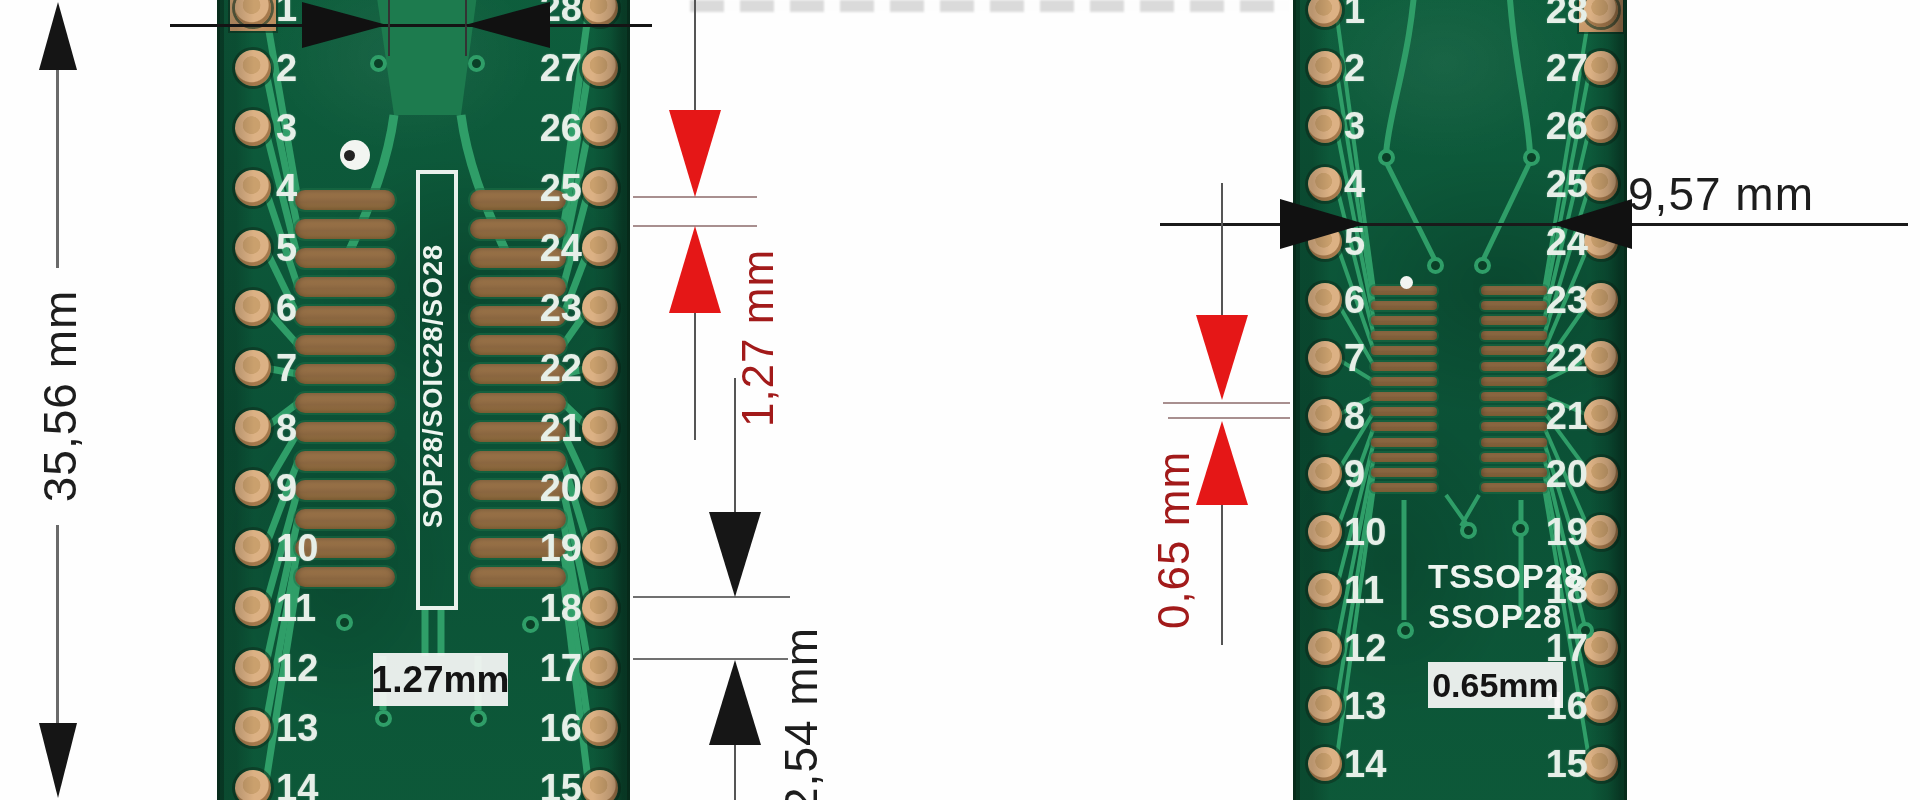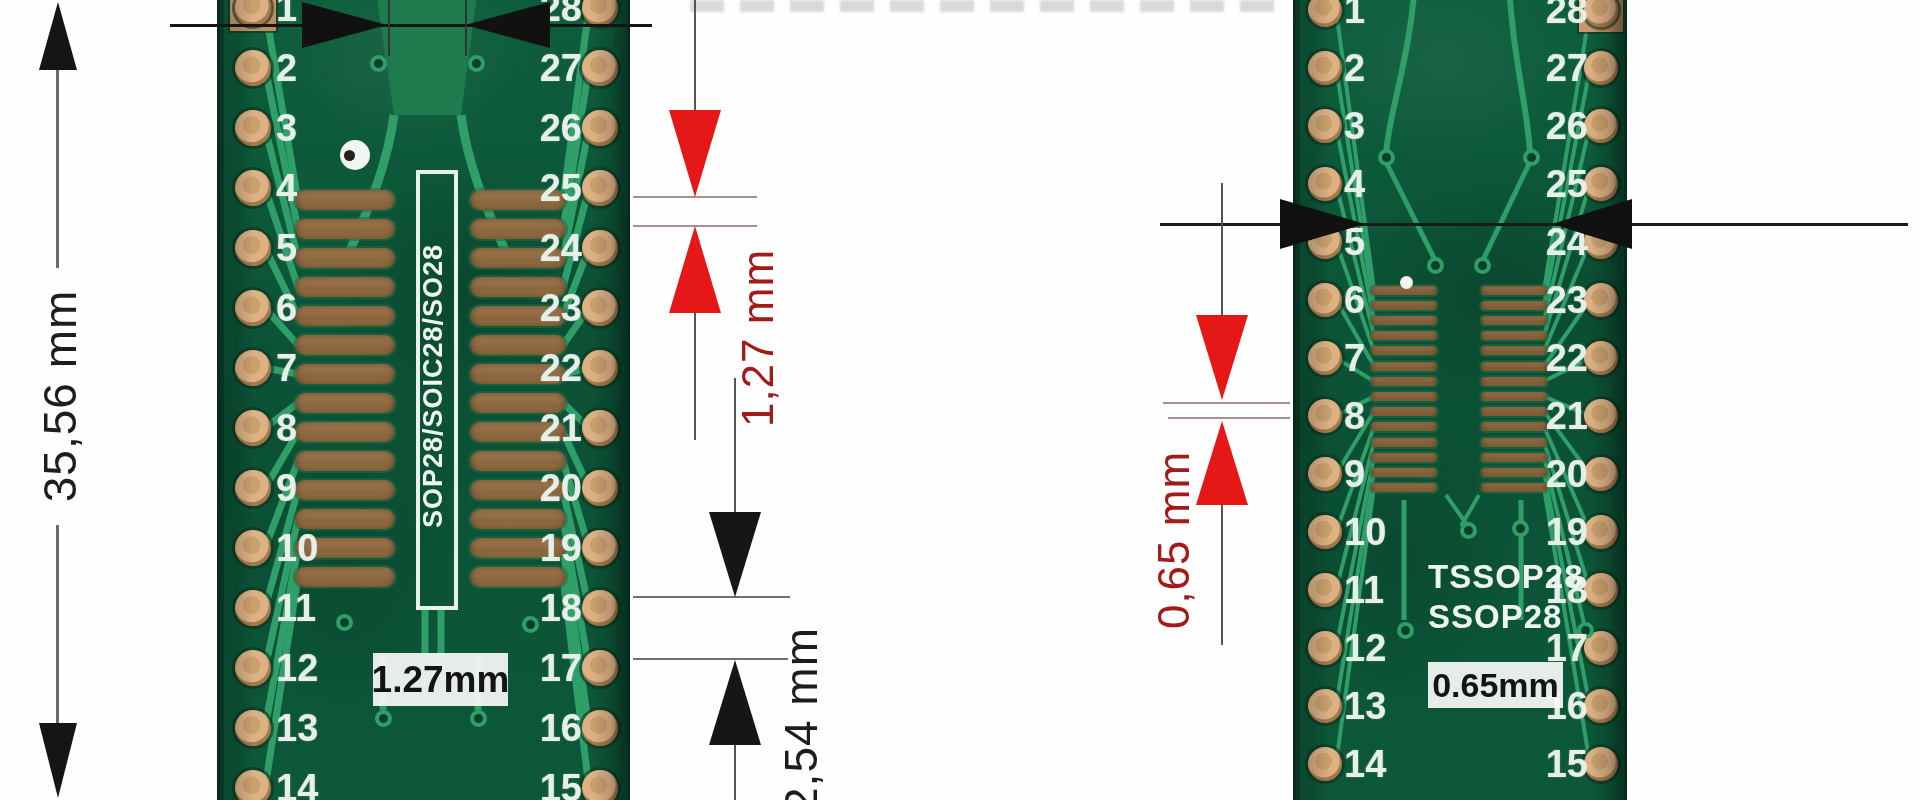--- a/index.html
+++ b/index.html
@@ -353,20 +353,21 @@
   <div class="tri" style="left:709px;top:512px;border-left:26px solid transparent;border-right:26px solid transparent;border-top:85px solid #161616;"></div>
   <div class="hline" style="left:633px;top:596px;width:157px;height:2px;background:#707070;"></div>
   <div class="hline" style="left:633px;top:658px;width:155px;height:2px;background:#707070;"></div>
   <div class="tri" style="left:709px;top:660px;border-left:26px solid transparent;border-right:26px solid transparent;border-bottom:85px solid #161616;"></div>
   <div class="vline" style="left:734px;top:745px;width:2px;height:55px;background:#555;"></div>
   <div class="vtext" style="left:801px;top:720px;font-size:46px;">2,54 mm</div>
 
   <div class="hline" style="left:1160px;top:223px;width:748px;height:3px;background:#1a1a1a;"></div>
   <div class="tri" style="left:1280px;top:199px;border-top:25px solid transparent;border-bottom:25px solid transparent;border-left:85px solid #111;"></div>
   <div class="tri" style="left:1552px;top:199px;border-top:25px solid transparent;border-bottom:25px solid transparent;border-right:80px solid #111;"></div>
+  <div class="htext" style="left:1721px;top:194px;">9,57 mm</div>
 
   <div class="vline" style="left:1221px;top:183px;width:2px;height:132px;background:#555;"></div>
   <div class="tri" style="left:1196px;top:315px;border-left:26px solid transparent;border-right:26px solid transparent;border-top:85px solid #e51717;"></div>
   <div class="hline" style="left:1163px;top:402px;width:127px;height:2px;background:#a88f8f;"></div>
   <div class="hline" style="left:1168px;top:417px;width:122px;height:2px;background:#a88f8f;"></div>
   <div class="tri" style="left:1196px;top:421px;border-left:26px solid transparent;border-right:26px solid transparent;border-bottom:84px solid #e51717;"></div>
   <div class="vline" style="left:1221px;top:505px;width:2px;height:140px;background:#555;"></div>
   <div class="vtext red" style="left:1174px;top:540px;">0,65 mm</div>
 
 </div>

